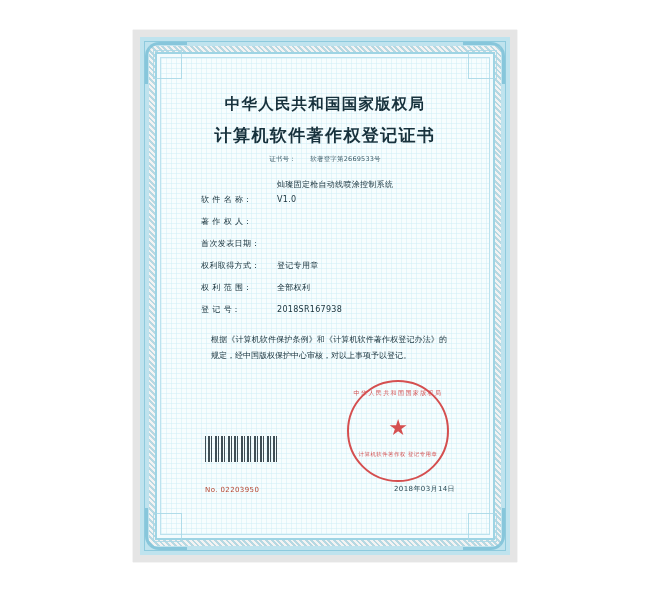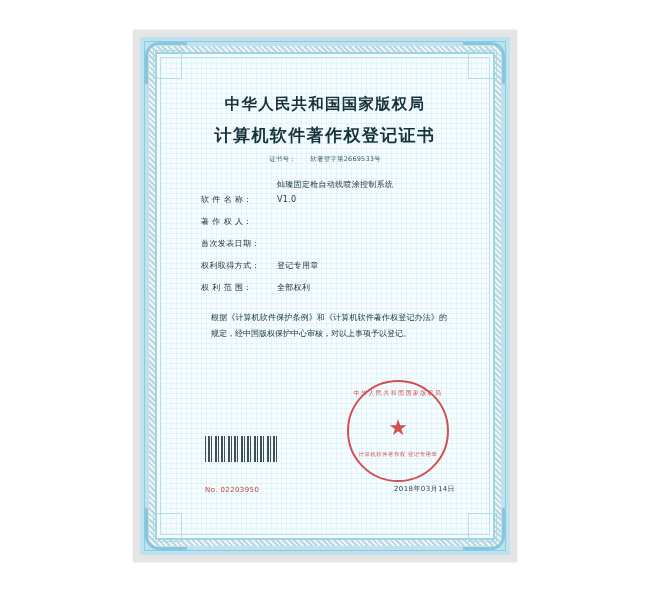--- a/index.html
+++ b/index.html
@@ -284,20 +284,24 @@
         <div class="field-row">
           <div class="field-label">权利取得方式：</div>
           <div class="field-value">登记专用章</div>
         </div>
 
         <div class="field-row">
           <div class="field-label">权 利 范 围：</div>
           <div class="field-value">全部权利</div>
         </div>
 
+        <div class="field-row">
+          <div class="field-label">登 记 号：</div>
+          <div class="field-value">2018SR167938</div>
+        </div>
 
       </div>
 
       <div class="paragraph">根据《计算机软件保护条例》和《计算机软件著作权登记办法》的规定，经中国版权保护中心审核，对以上事项予以登记。</div>
 
       <div class="barcode"></div>
 
       <div class="seal">
         <div class="ring-text-top">中华人民共和国国家版权局</div>
         <div class="star">★</div>

